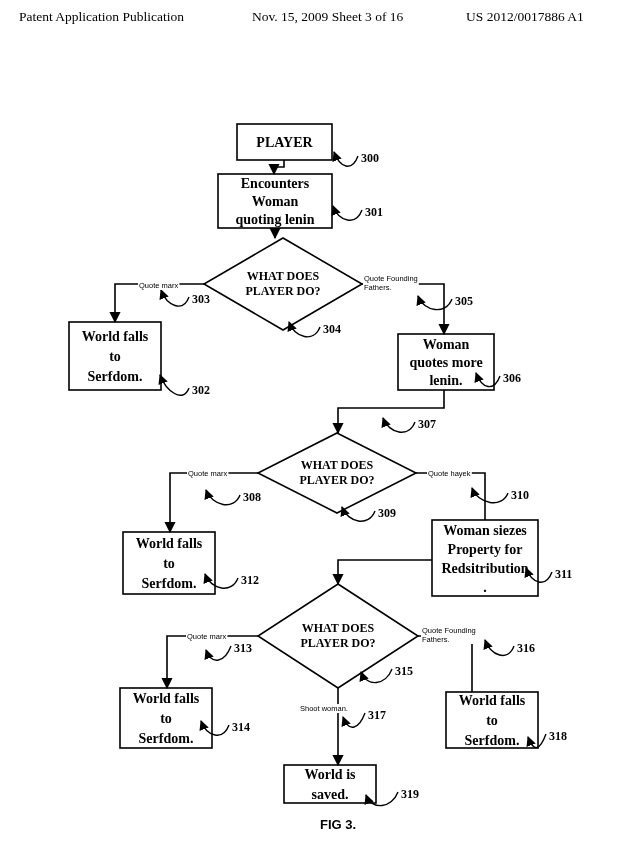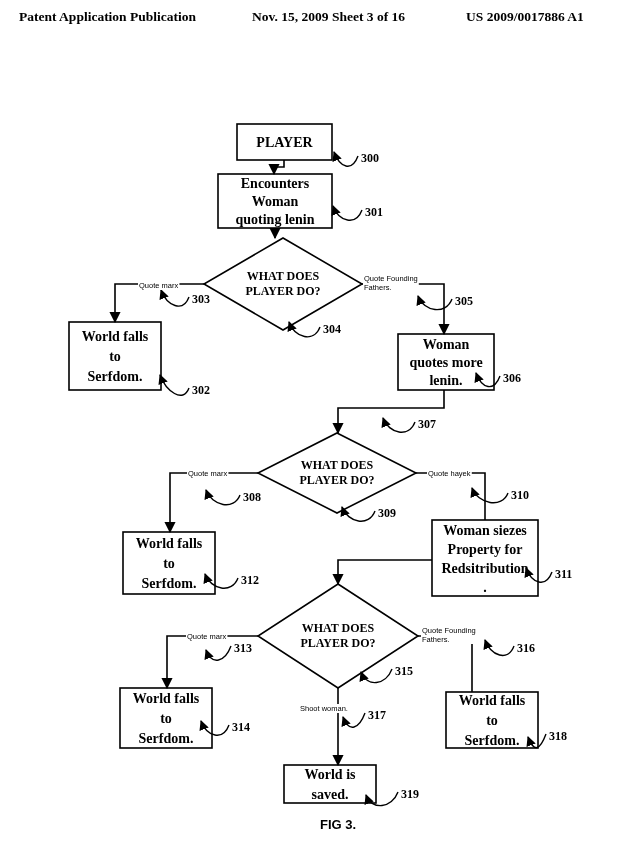--- a/index.html
+++ b/index.html
@@ -1,30 +1,30 @@
 <!DOCTYPE html>
 <html><head>
 <meta charset="utf-8">
 <style>
   html, body { margin: 0; padding: 0; background: #ffffff; }
   body { width: 622px; height: 850px; position: relative; overflow: hidden; font-family: "Liberation Serif", serif; color: #000; }
-  .hdr { position: absolute; top: 9px; font-family: "Liberation Serif", serif; font-weight: bold; font-size: 13.5px; white-space: nowrap; }
+  .hdr { position: absolute; top: 9px; font-family: "Liberation Serif", serif; font-weight: normal; font-size: 13.5px; white-space: nowrap; }
   svg { position: absolute; left: 0; top: 0; }
   .box-text { font-family: "Liberation Serif", serif; font-weight: bold; font-size: 14px; text-anchor: middle; }
   .dia-text { font-family: "Liberation Serif", serif; font-weight: bold; font-size: 12px; text-anchor: middle; }
   .edge-text { font-family: "Liberation Sans", sans-serif; font-size: 7.5px; }
   .ref-text { font-family: "Liberation Serif", serif; font-weight: bold; font-size: 12px; }
   .fig-text { font-family: "Liberation Sans", sans-serif; font-weight: bold; font-size: 13px; text-anchor: middle; }
 </style>
 </head>
 <body>
 
 <div class="hdr" style="left:19px;">Patent Application Publication</div>
 <div class="hdr" style="left:252px;">Nov. 15, 2009  Sheet 3 of 16</div>
-<div class="hdr" style="left:466px;">US 2009/0017886 A1</div>
+<div class="hdr" style="left:466px;">US 2012/0017886 A1</div>
 
 <svg id="fig" width="622" height="850" viewBox="0 0 622 850">
   <defs>
     <marker id="arr" viewBox="0 0 10 10" refX="9" refY="5" markerWidth="7" markerHeight="7" orient="auto">
       <path d="M0,0 L10,5 L0,10 z" fill="#000"></path>
     </marker>
   </defs>
   <g id="shapes" stroke="#000" stroke-width="1.6" fill="none">
       <rect x="237" y="124" width="95" height="36"></rect>
       <rect x="218" y="174" width="114" height="54"></rect>

